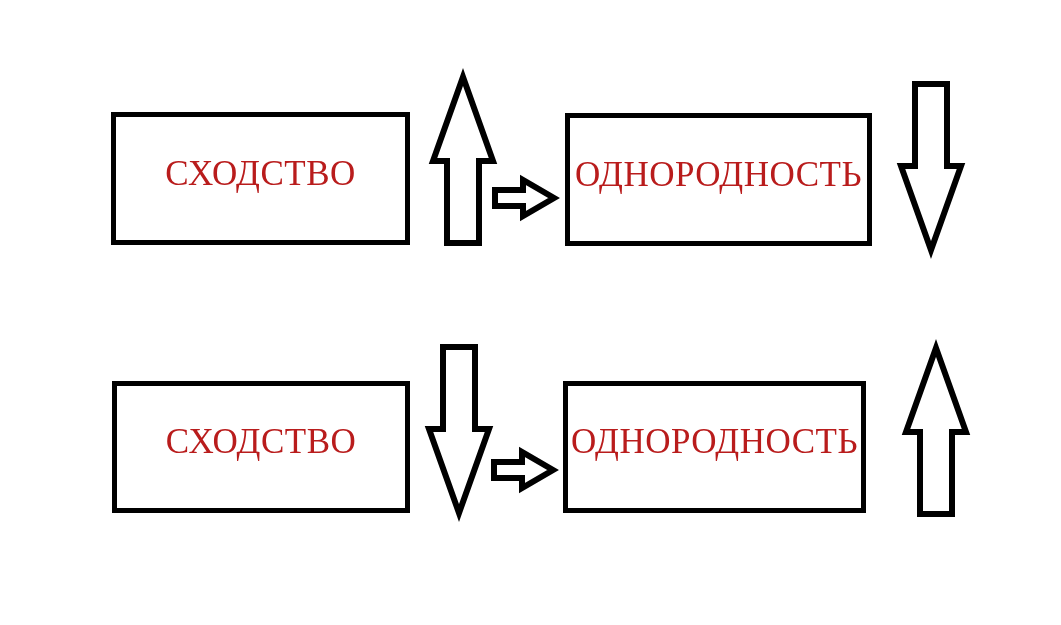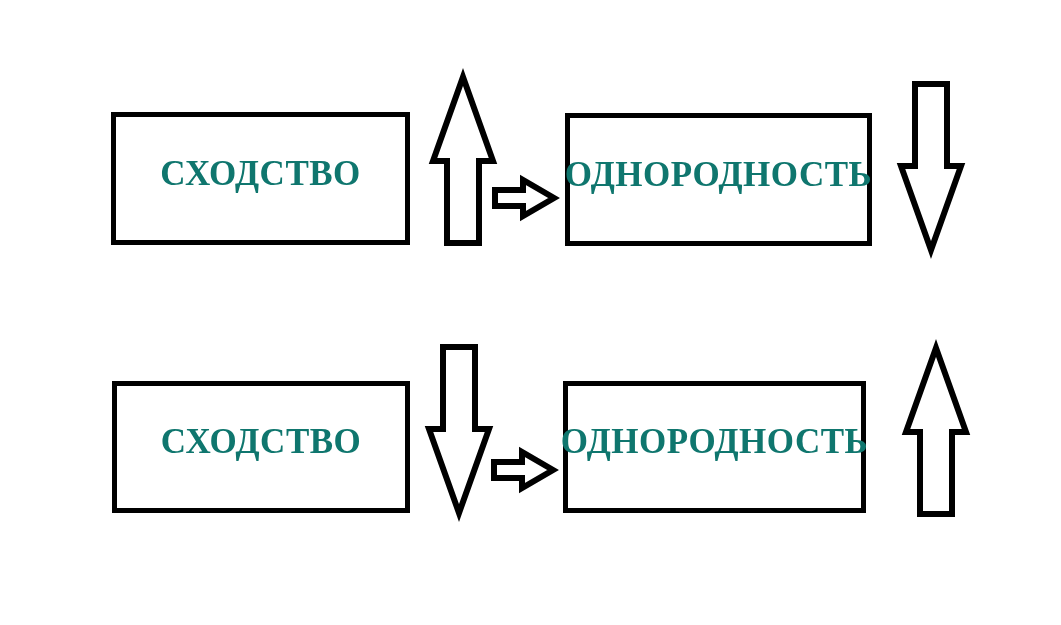--- a/index.html
+++ b/index.html
@@ -17,23 +17,23 @@
   .concept-box {
     position: absolute;
     border: 5px solid #000000;
     background: #ffffff;
     display: flex;
     align-items: center;
     justify-content: center;
     padding-bottom: 10px;
   }
   .concept-box .label {
-    font-weight: bold;
+    font-weight: normal;
     font-size: 35px;
-    color: #0f766e;
+    color: #b91c1c;
     letter-spacing: 0.5px;
     white-space: nowrap;
   }
   .arrow {
     position: absolute;
   }
   .arrow svg {
     display: block;
     overflow: visible;
   }

